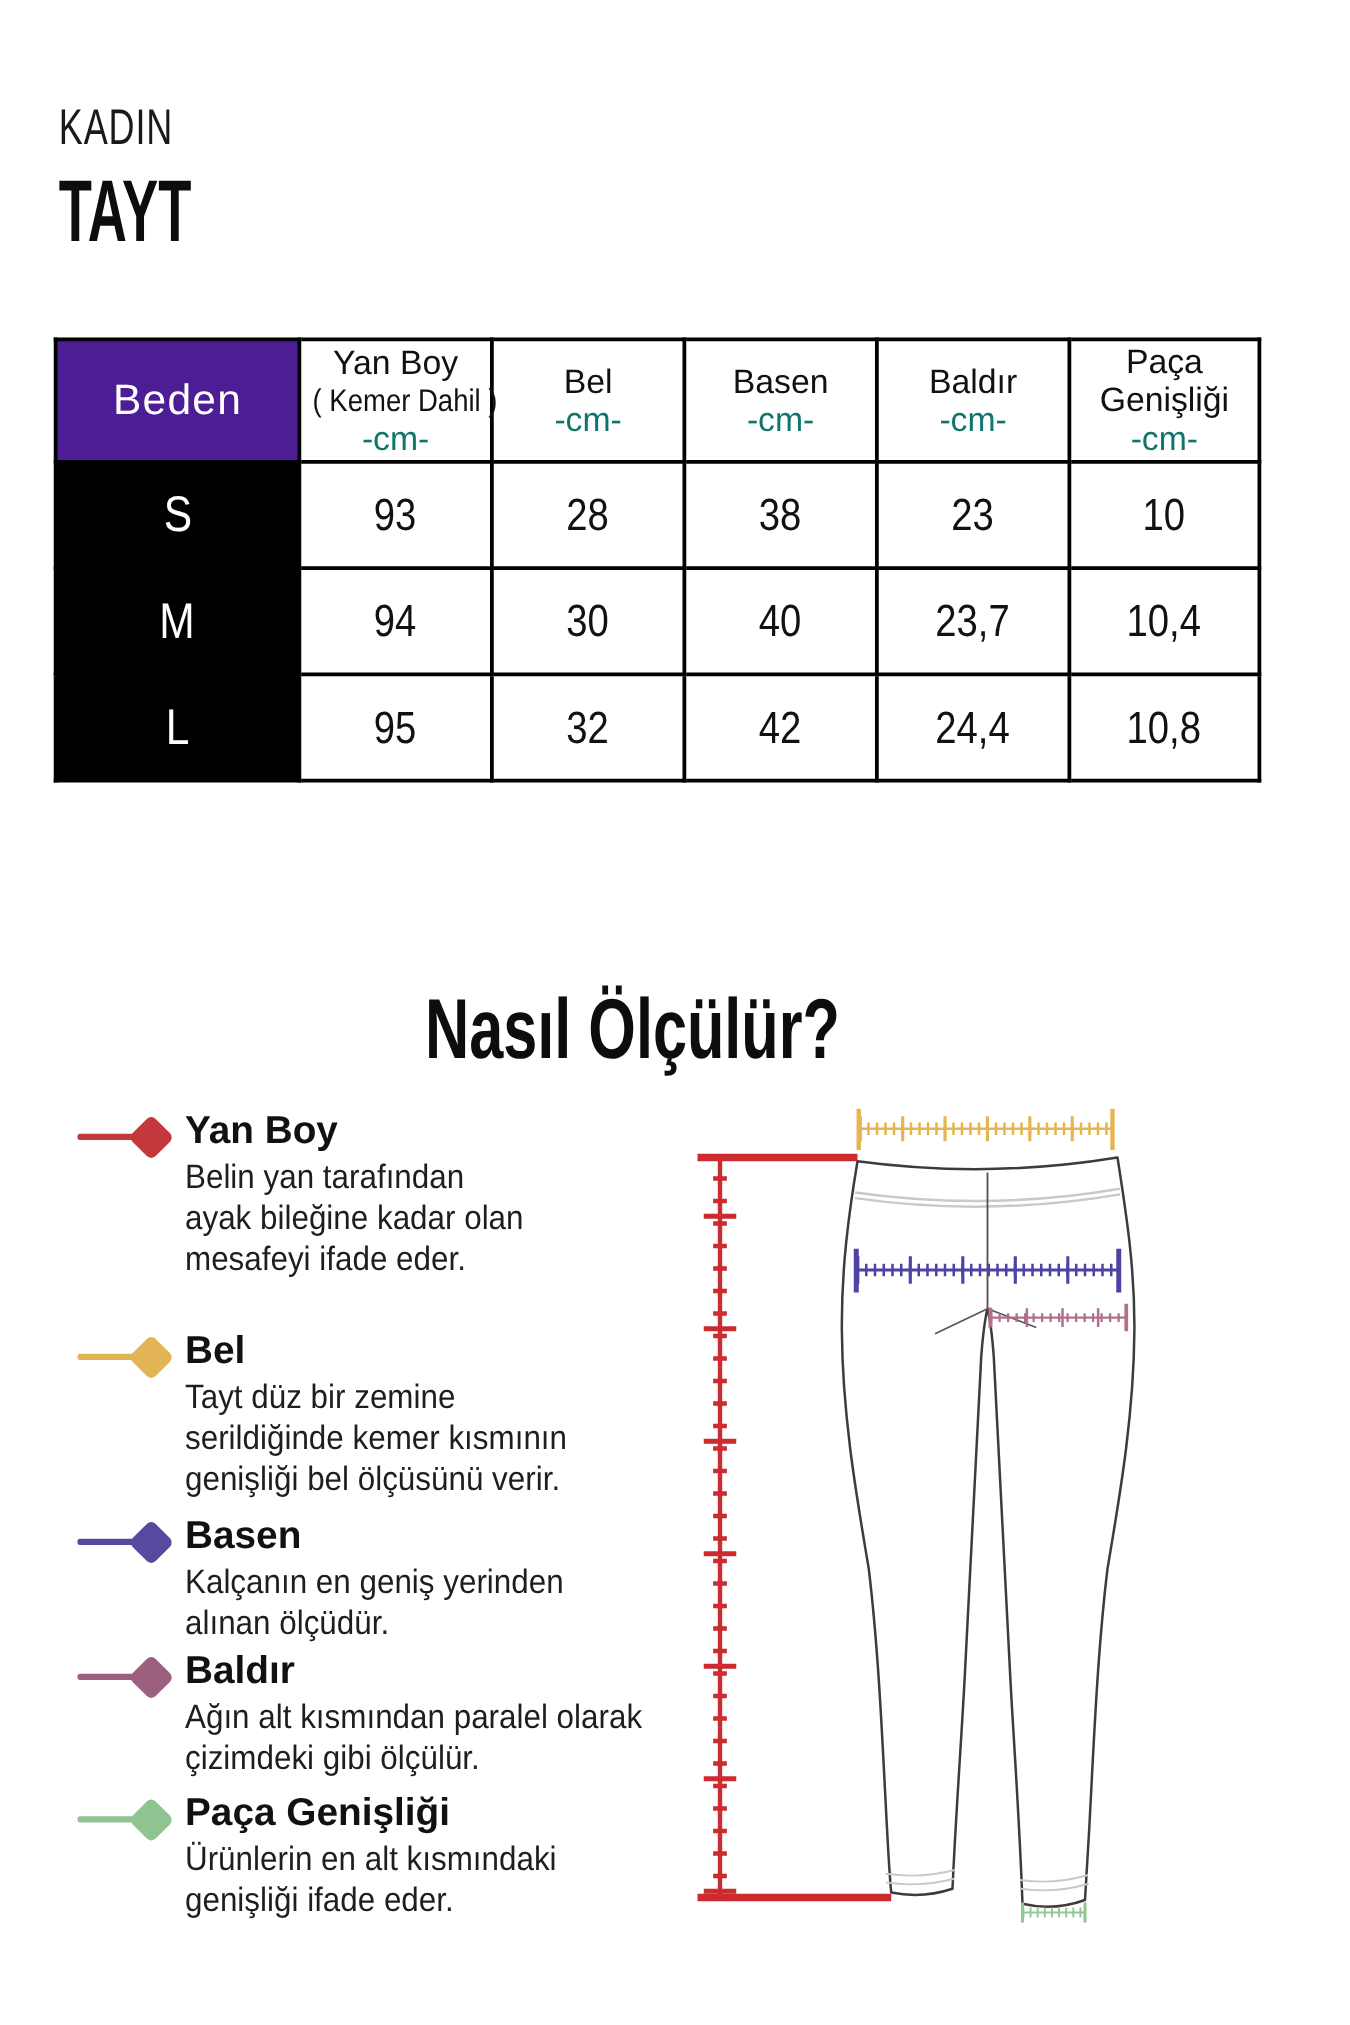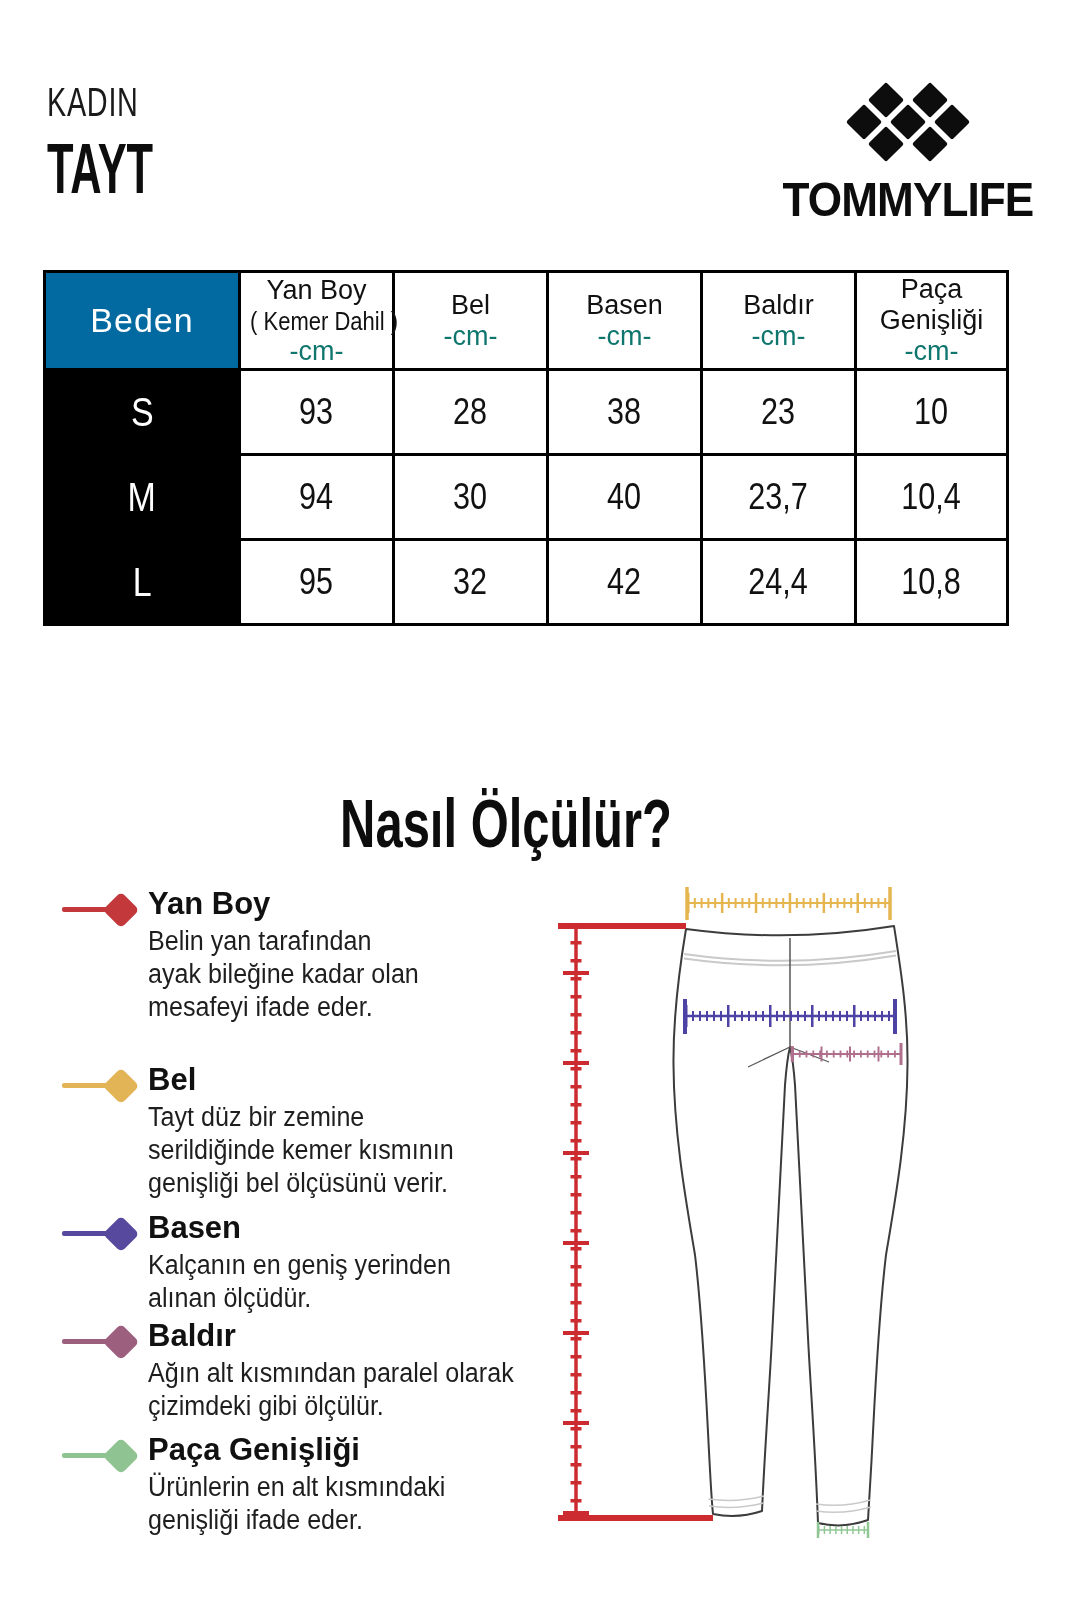--- a/index.html
+++ b/index.html
@@ -16,21 +16,21 @@
   .brand-name{font-size:49px;font-weight:800;color:#0d0d0d;transform:scaleX(0.9);transform-origin:center;
               letter-spacing:-1px;line-height:1;margin-top:5px;}
 
   
   table.size-table{position:absolute;left:43px;top:270px;width:963px;border-collapse:collapse;
                    table-layout:fixed;}
   table.size-table th, table.size-table td{border:3px solid #000;text-align:center;vertical-align:middle;
                    padding:0;}
   table.size-table thead tr{height:98px;}
   table.size-table tbody tr{height:85px;}
-  .corner{background:#0369a1;color:#fff;}
+  .corner{background:#4c1d95;color:#fff;}
   .corner-label{font-size:34px;font-weight:400;letter-spacing:1px;}
   th{font-weight:400;}
   .hdr-title{display:block;font-size:27px;line-height:31px;color:#111;}
   .hdr-sub{display:block;font-size:25px;line-height:30px;color:#111;transform:scaleX(0.88);
            transform-origin:center;white-space:nowrap;}
   .hdr-sub:empty{display:none;}
   .hdr-unit{display:block;font-size:27px;line-height:31px;color:#0f766e;}
   td.size-col{background:#000;color:#fff;border-color:#000;}
   .cond{display:inline-block;transform:scaleX(0.85);transform-origin:center;}
   .sz{font-size:40px;color:#fff;font-weight:400;}
@@ -54,34 +54,20 @@
 </head>
 <body>
 
 <div class="page">
 
   <div class="brand-left">
     <div class="cat">KADIN</div>
     <div class="prod">TAYT</div>
   </div>
 
-  <div class="brand-right">
-    <svg width="160" height="86" viewBox="0 0 160 86">
-      <g fill="#0d0d0d">
-        <rect x="-12.75" y="-12.75" width="25.5" height="25.5" rx="2" transform="translate(58,20) rotate(45)"></rect>
-        <rect x="-12.75" y="-12.75" width="25.5" height="25.5" rx="2" transform="translate(102,20) rotate(45)"></rect>
-        <rect x="-12.75" y="-12.75" width="25.5" height="25.5" rx="2" transform="translate(36,42) rotate(45)"></rect>
-        <rect x="-12.75" y="-12.75" width="25.5" height="25.5" rx="2" transform="translate(80,42) rotate(45)"></rect>
-        <rect x="-12.75" y="-12.75" width="25.5" height="25.5" rx="2" transform="translate(124,42) rotate(45)"></rect>
-        <rect x="-12.75" y="-12.75" width="25.5" height="25.5" rx="2" transform="translate(58,64) rotate(45)"></rect>
-        <rect x="-12.75" y="-12.75" width="25.5" height="25.5" rx="2" transform="translate(102,64) rotate(45)"></rect>
-      </g>
-    </svg>
-    <div class="brand-name">TOMMYLIFE</div>
-  </div>
 
   <table class="size-table">
     <colgroup>
       <col style="width:195px">
         <col style="width:154px">
         <col style="width:154px">
       <col style="width:154px">
         <col style="width:154px">
         <col style="width:152px">
     </colgroup>

